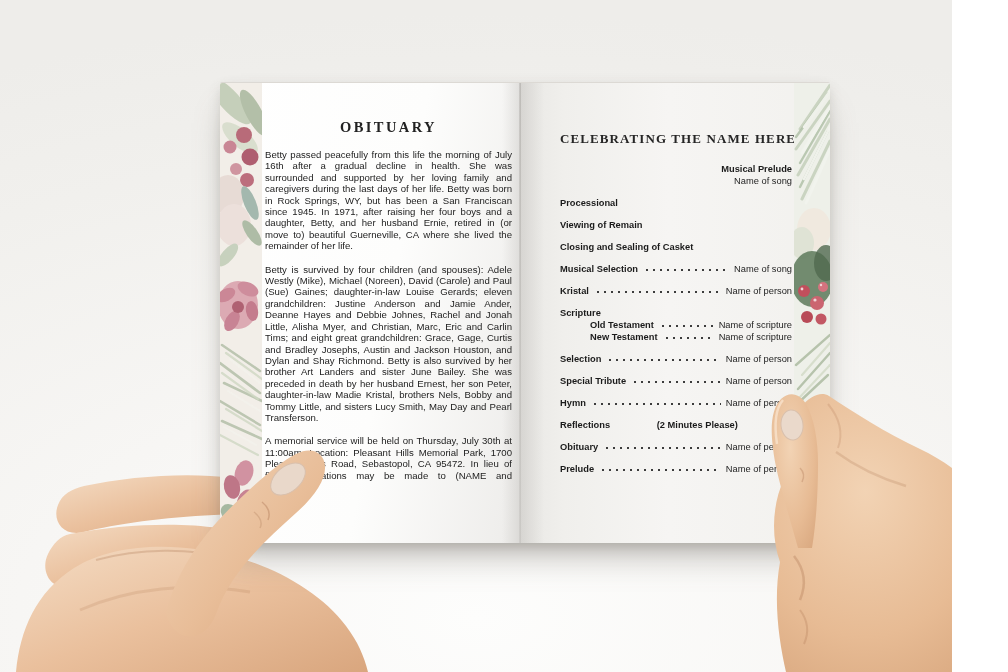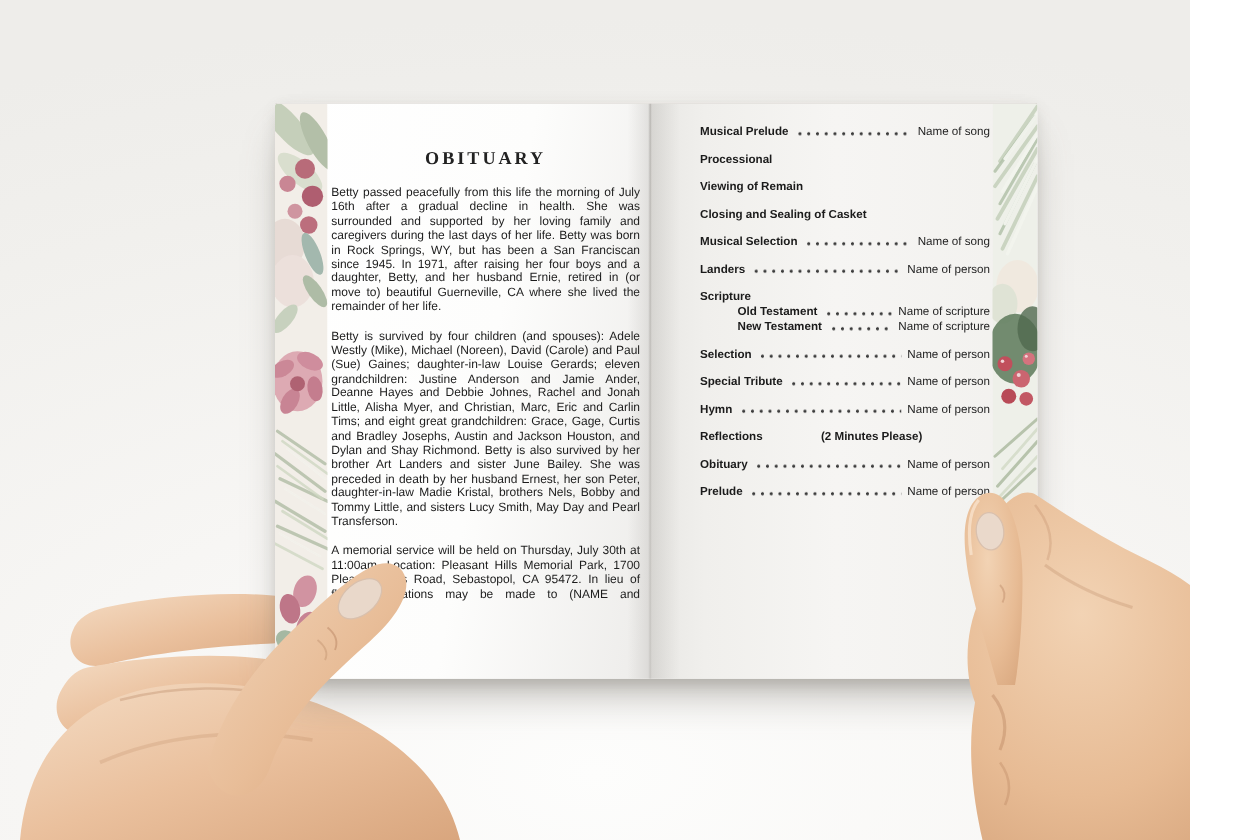--- a/index.html
+++ b/index.html
@@ -48,21 +48,21 @@
 
   .program-content { position:absolute; left:40px; top:0; width:232px; color:#1e1e1e; }
   .program-title {
     margin-top:48px; text-align:center;
     font-family:"Liberation Serif", serif; font-size:13px; font-weight:600;
     letter-spacing:1.1px; color:#262626; white-space:nowrap;
   }
   .prog-list { margin-top:17px; }
   .prog-row { display:flex; align-items:flex-end; margin-top:11.5px; font-size:9.3px; line-height:10.5px; }
   .prog-row.indent { margin-top:1.5px; padding-left:30px; }
-  .prog-row:first-child { margin-top:0; }
+  .prog-row:first-child { margin-top:0;flex-direction:column; }
   .prog-label { font-weight:bold; color:#1b1b1b; white-space:nowrap; }
   .prog-note { font-weight:bold; color:#1b1b1b; white-space:pre;margin-left:44px; }
   .leader { flex:1; height:6px; margin:0 5px 1px 7px; align-self:flex-end;
     background-image: radial-gradient(circle at 2px 3px, #3c3c3c 1px, rgba(0,0,0,0) 1.5px);
     background-size:7px 6px; background-repeat:repeat-x; background-position:0 100%; }
   .prog-value { white-space:nowrap; color:#242424; }
 </style>
 </head>
 <body>
 
@@ -144,20 +144,21 @@
         <div class="paras">
             <p class="para">Betty passed peacefully from this life the morning of July 16th after a gradual decline in health.  She was surrounded and supported by her loving family and caregivers during the last days of her life.  Betty was born in Rock Springs, WY, but has been a San Franciscan since 1945.  In 1971, after raising her four boys and a daughter, Betty, and her husband Ernie, retired in (or move to) beautiful Guerneville, CA where she lived the remainder of her life.</p>
             <p class="para">Betty is survived by four children (and spouses): Adele Westly (Mike), Michael (Noreen), David (Carole) and Paul (Sue) Gaines;  daughter-in-law Louise Gerards;  eleven grandchildren: Justine Anderson and Jamie Ander, Deanne Hayes and Debbie Johnes, Rachel and Jonah Little, Alisha Myer, and Christian, Marc, Eric and Carlin Tims;  and eight great grandchildren: Grace, Gage, Curtis and Bradley Josephs, Austin and Jackson Houston, and Dylan and Shay Richmond.  Betty is also survived by her brother Art Landers and sister June Bailey.  She was preceded in death by her husband Ernest, her son Peter, daughter-in-law Madie Kristal, brothers Nels, Bobby and Tommy Little, and sisters Lucy Smith, May Day and Pearl Transferson.</p>
             <p class="para">A memorial service will be held on Thursday, July 30th at 11:00am.  Location:  Pleasant Hills Memorial Park, 1700 Pleasant Hills Road, Sebastopol, CA 95472.  In lieu of flowers donations may be made to (NAME and</p>
           </div>
       </div>
     </div>
 
     <div class="page page-right">
       <div class="program-content">
+        <div class="program-title">CELEBRATING THE NAME HERE</div>
         <div class="prog-list">
             <div class="prog-row">
               <span class="prog-label">Musical Prelude</span>
               <span class="leader"></span>
               <span class="prog-value">Name of song</span>
             </div>
             <div class="prog-row">
               <span class="prog-label">Processional</span>
             </div>
             <div class="prog-row">
@@ -165,21 +166,21 @@
             </div>
             <div class="prog-row">
               <span class="prog-label">Closing and Sealing of Casket</span>
             </div>
             <div class="prog-row">
               <span class="prog-label">Musical Selection</span>
               <span class="leader"></span>
               <span class="prog-value">Name of song</span>
             </div>
             <div class="prog-row">
-              <span class="prog-label">Landers</span>
+              <span class="prog-label">Kristal</span>
               <span class="leader"></span>
               <span class="prog-value">Name of person</span>
             </div>
             <div class="prog-row">
               <span class="prog-label">Scripture</span>
             </div>
             <div class="prog-row indent">
               <span class="prog-label">Old Testament</span>
               <span class="leader"></span>
               <span class="prog-value">Name of scripture</span>

